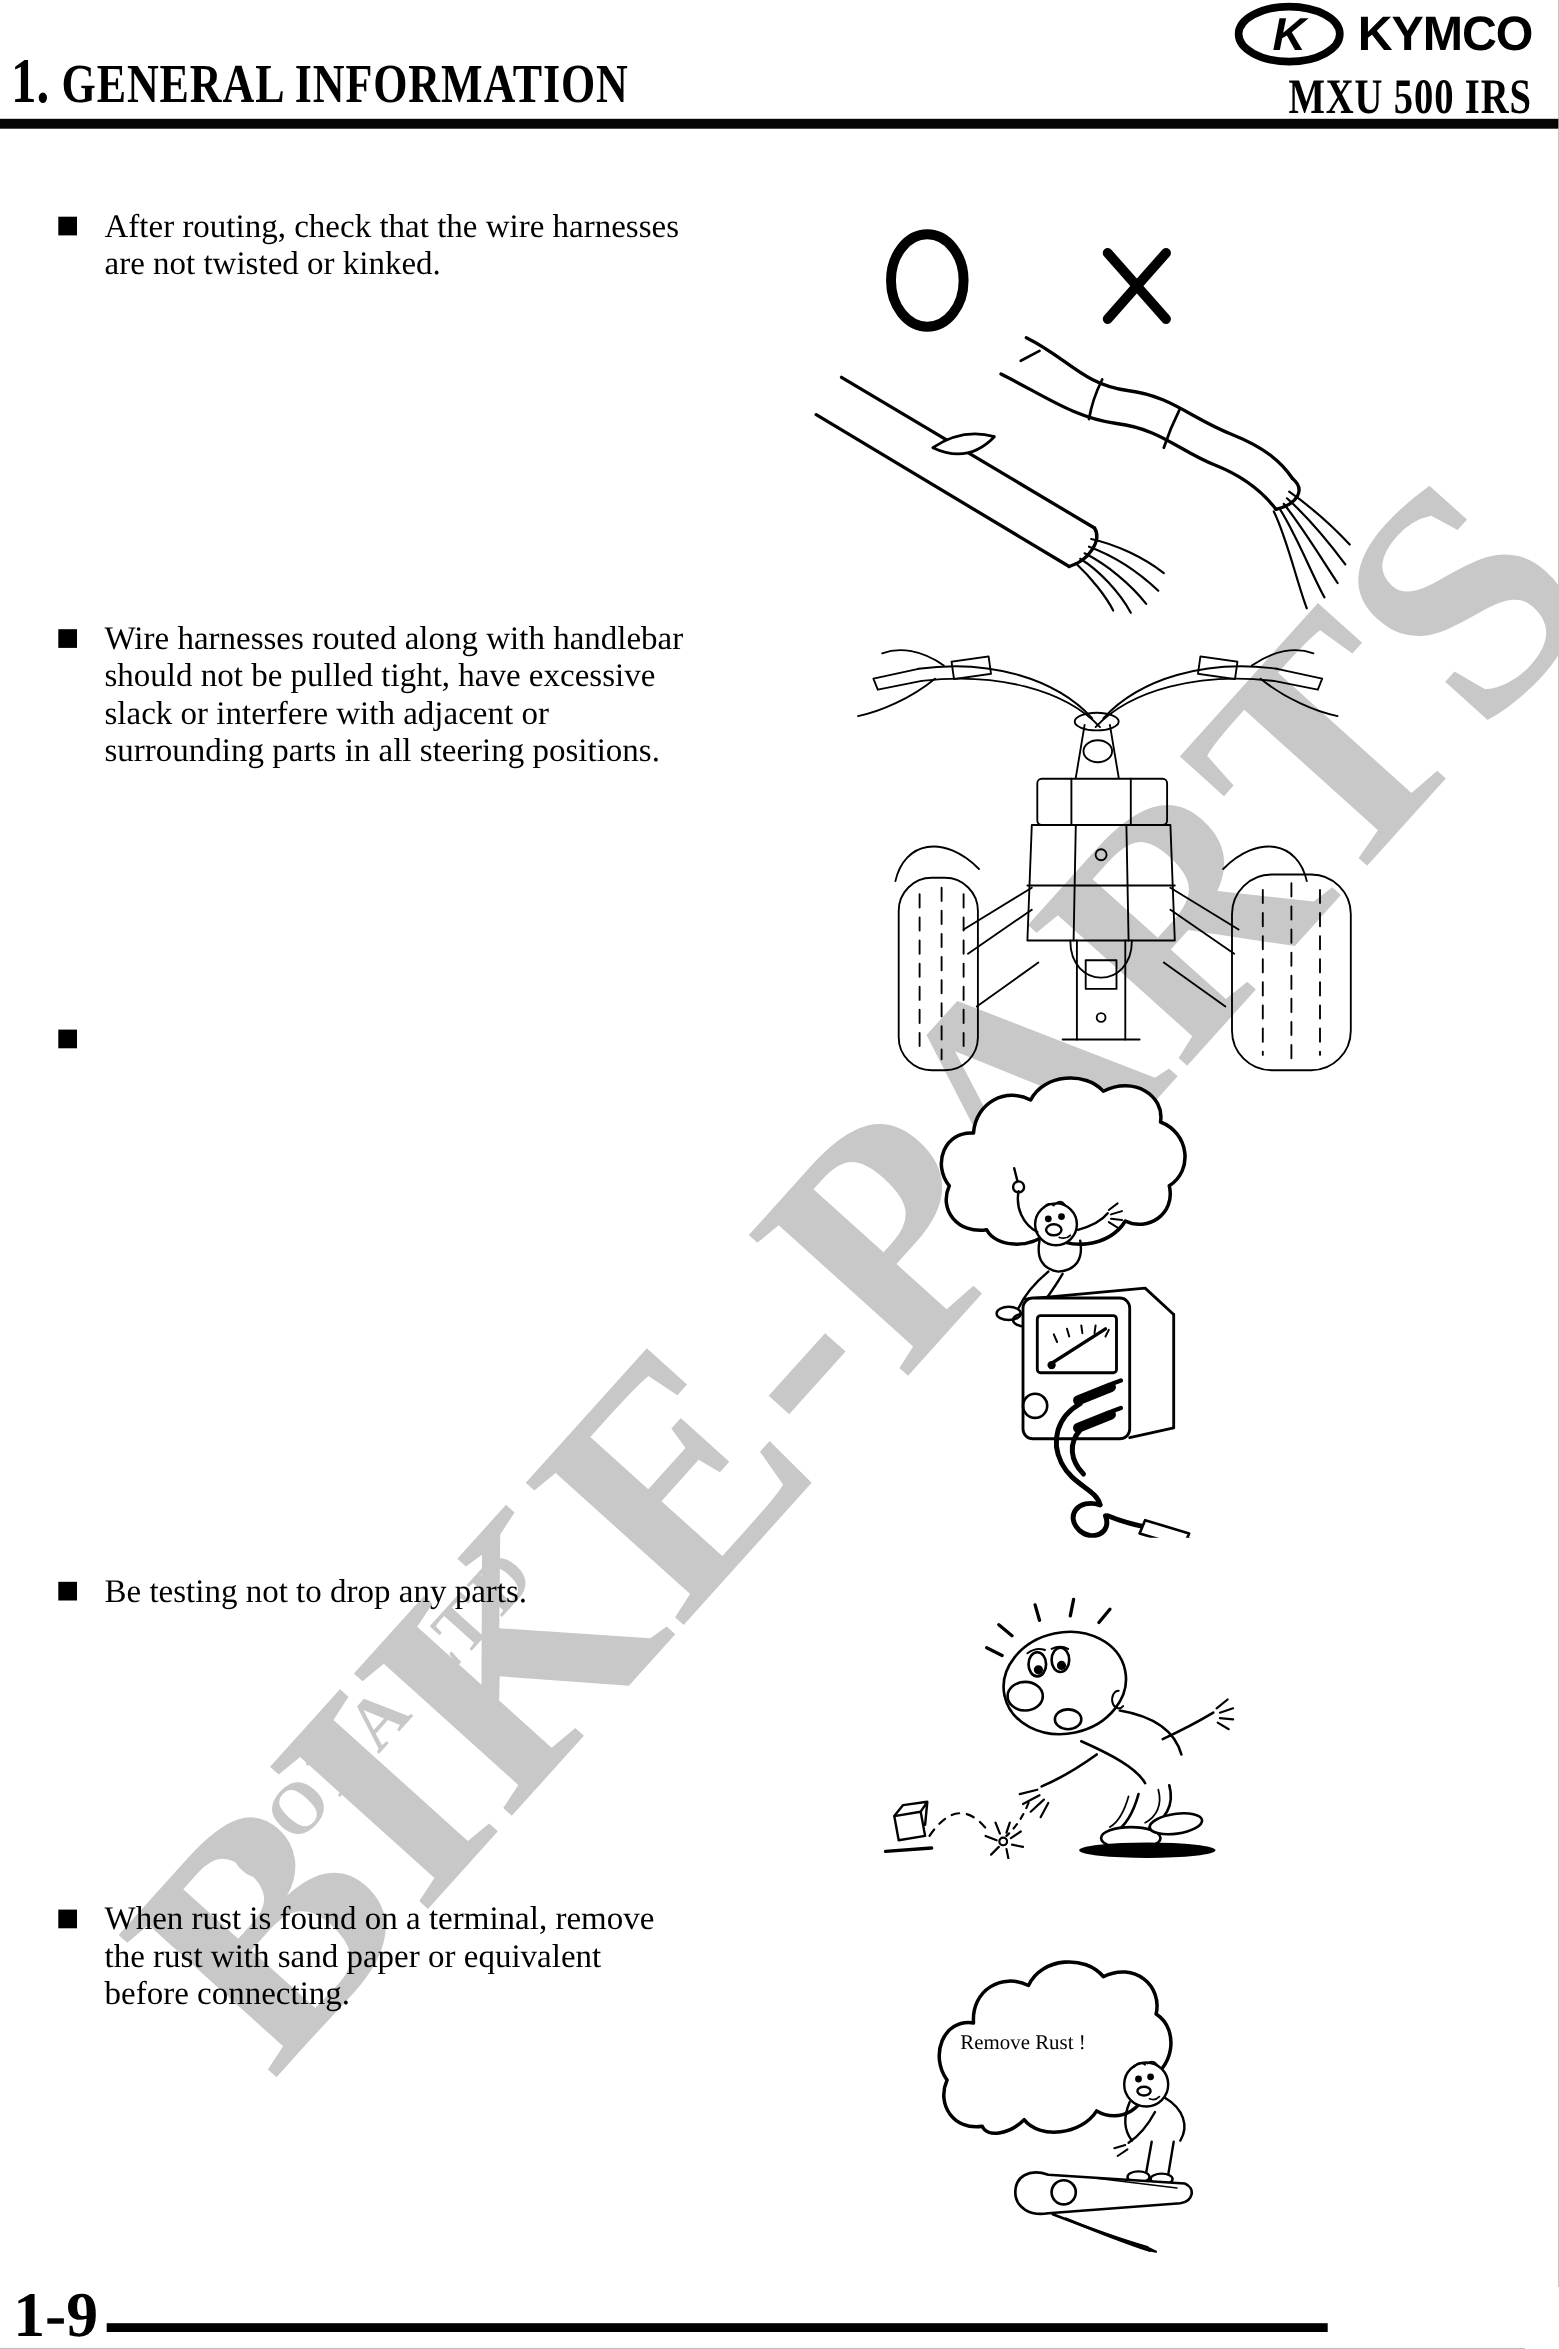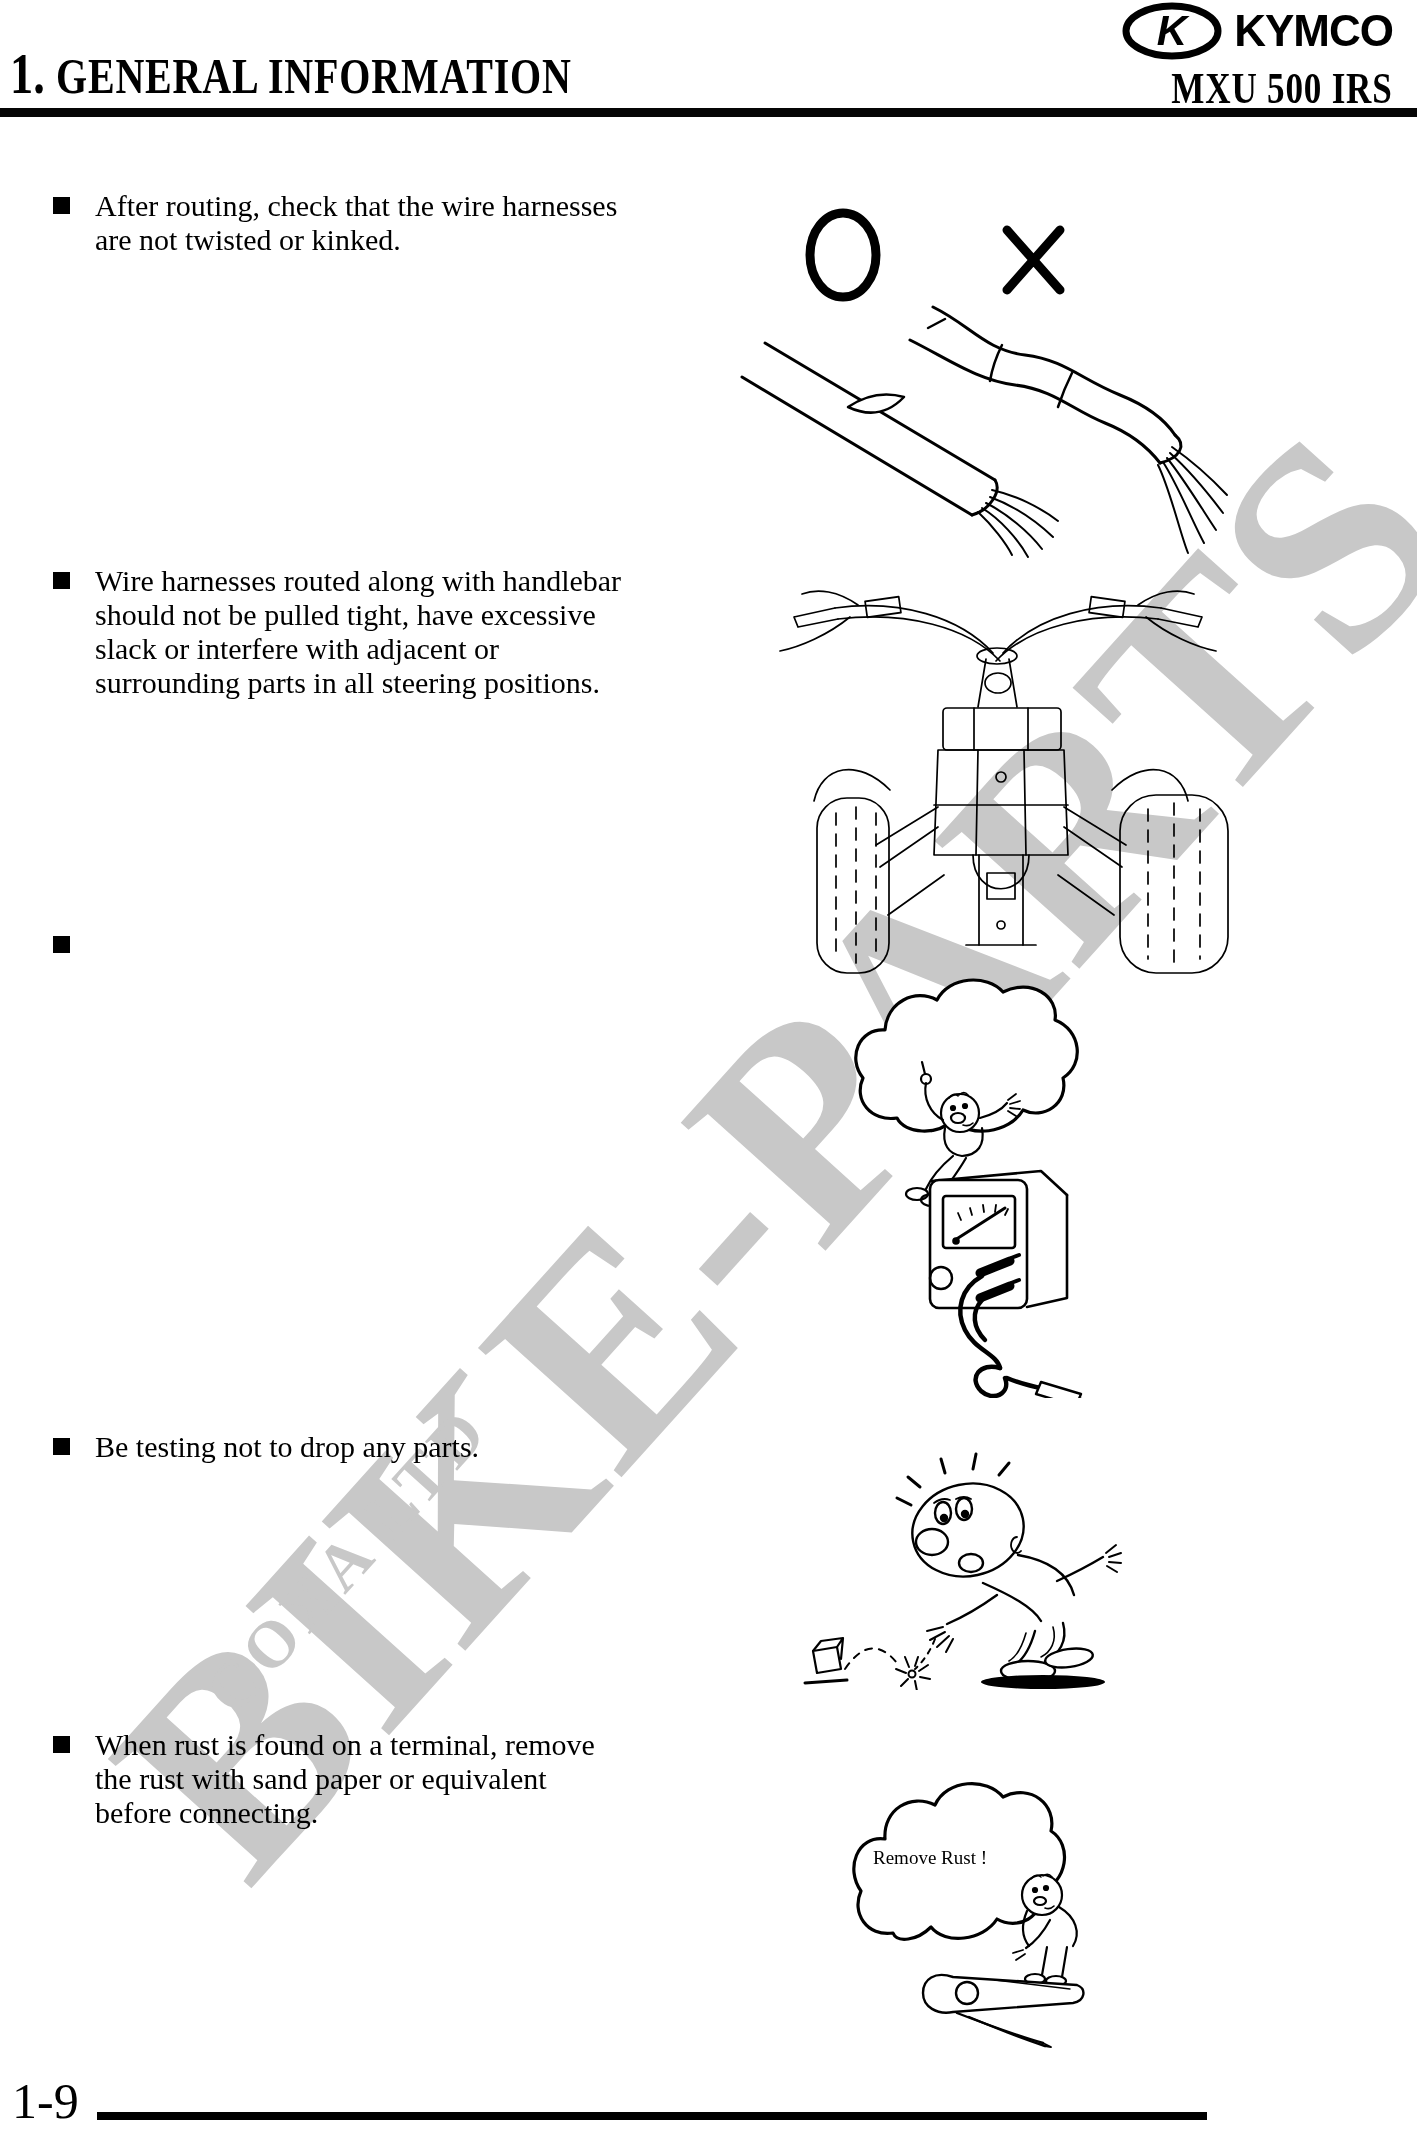--- a/index.html
+++ b/index.html
@@ -38,21 +38,21 @@
   .illus{position:absolute;z-index:2;}
   #ill-wires{left:740px;top:195px;width:570px;height:375px;}
   #ill-atv{left:738px;top:555px;width:515px;height:440px;}
   #ill-meter{left:845px;top:968px;width:292px;height:430px;}
   #ill-drop{left:785px;top:1445px;width:345px;height:245px;}
   #ill-rust{left:845px;top:1765px;width:295px;height:292px;}
   .bubble-text{position:absolute;white-space:pre-line;z-index:3;}
   #bubble-text-instrument{left:18px;top:30px;width:212px;font-size:22px;line-height:27px;}
   #bubble-text-rust{left:28px;top:80px;width:190px;font-size:19px;line-height:26px;}
   
-  .page-number{position:absolute;left:12px;top:2076px;font-size:50px;font-weight:normal;
+  .page-number{position:absolute;left:12px;top:2076px;font-size:58px;font-weight:bold;
       line-height:1;z-index:2;}
   .footer-rule{position:absolute;left:97px;top:2112px;width:1110px;height:8px;background:#000;z-index:2;}
   svg{display:block;}
 </style>
 </head>
 <body>
 
 <div class="page">
 
   <div class="wm wm-main">BIKE-PARTS</div>

